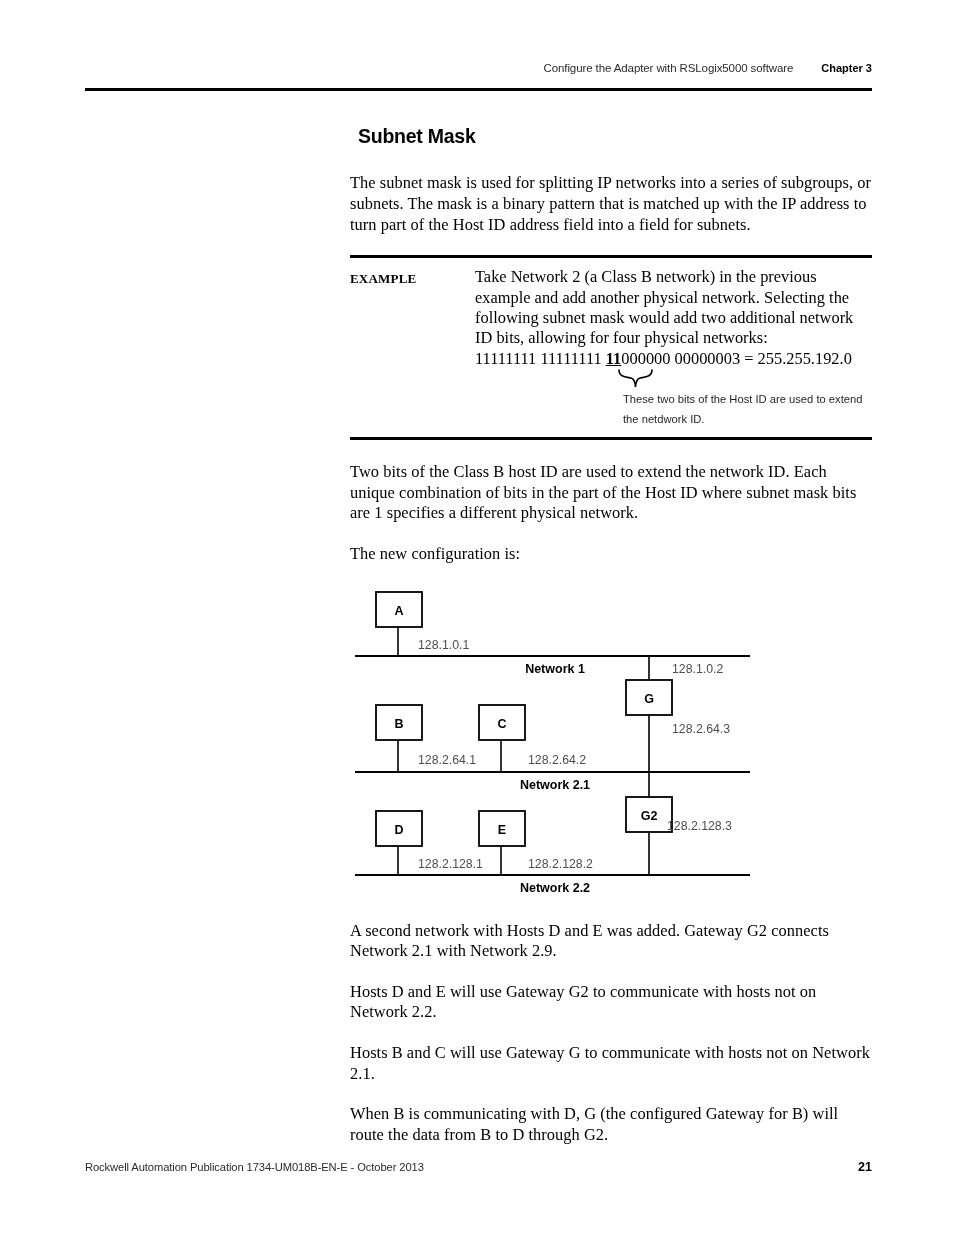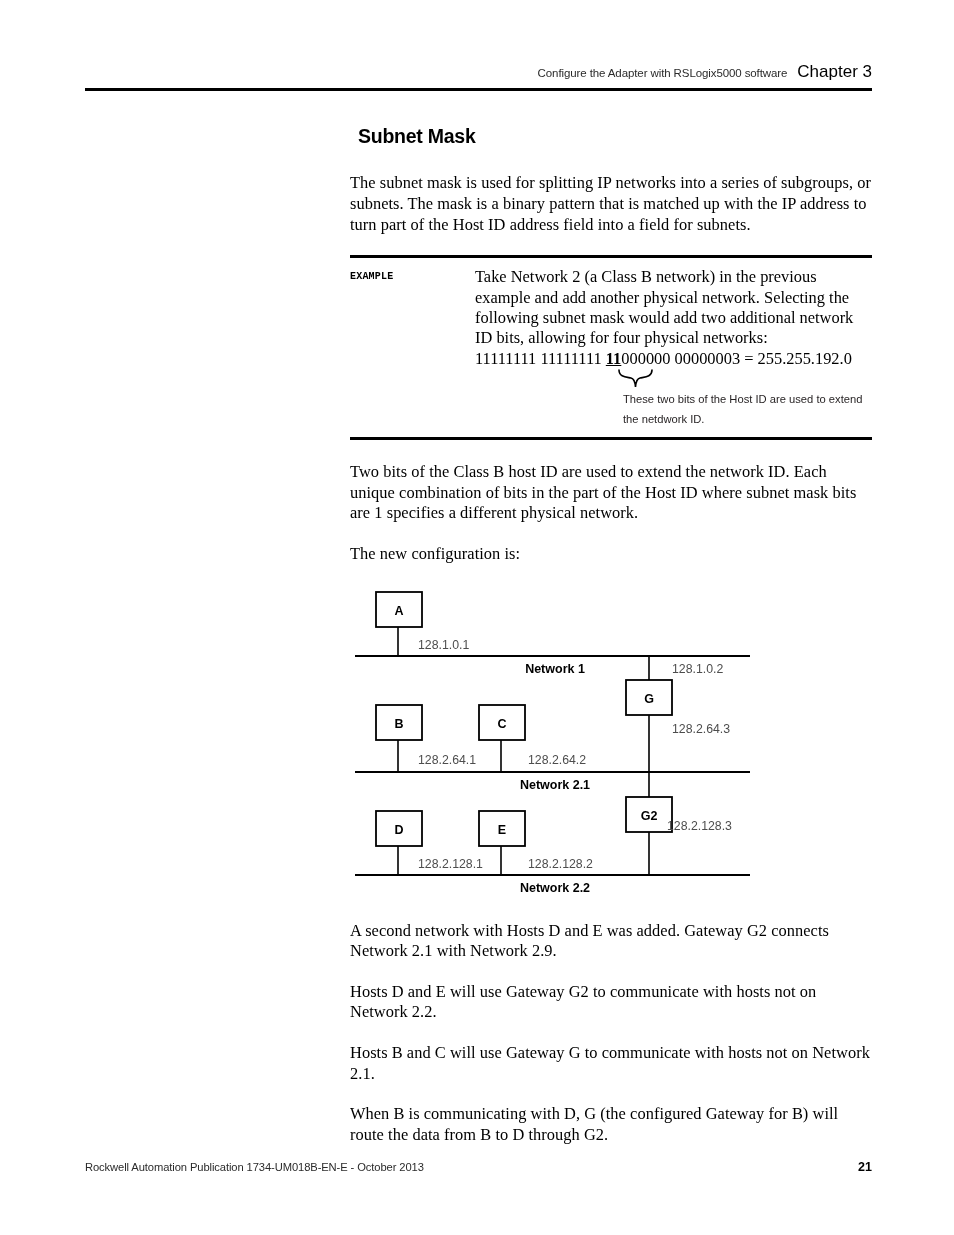--- a/index.html
+++ b/index.html
@@ -18,33 +18,33 @@
 
   
   .page-header {
     position: absolute;
     left: 85px;
     top: 62px;
     width: 787px;
     display: flex;
     justify-content: flex-end;
     align-items: baseline;
-    gap: 10px;
+    gap: 28px;
   }
   .header-title {
     font-family: "Liberation Sans", sans-serif;
     font-size: 11.5px;
     color: #2b2b2b;
     letter-spacing: -0.1px;
     white-space: nowrap;
   }
   .header-chapter {
     font-family: "Liberation Sans", sans-serif;
-    font-size: 17px;
-    font-weight: normal;
+    font-size: 11px;
+    font-weight: bold;
     color: #000;
     white-space: nowrap;
   }
   .header-rule {
     position: absolute;
     left: 85px;
     top: 88px;
     width: 787px;
     height: 3px;
     background: #000;
@@ -78,23 +78,23 @@
     border-bottom: 3px solid #000;
     padding: 9px 0 8px 0;
     margin: 6px 0 22px 0;
     position: relative;
   }
   .example-row {
     display: flex;
     align-items: flex-start;
   }
   .example-label {
-    font-family: Liberation Mono, monospace;
-    font-weight: bold;
-    font-size: 10px;
+    font-family: Liberation Serif, serif;
+    font-weight: bold;
+    font-size: 13px;
     letter-spacing: 0.2px;
     width: 125px;
     flex: 0 0 125px;
     padding-top: 4px;
   }
   .example-body {
     flex: 1 1 auto;
   }
   .example-body p {
     margin: 0;

